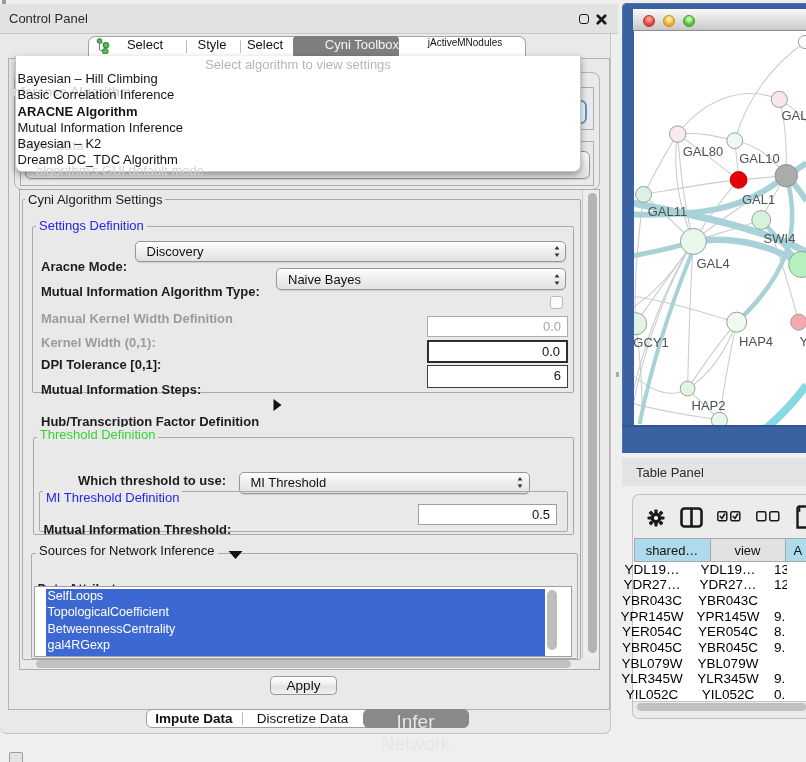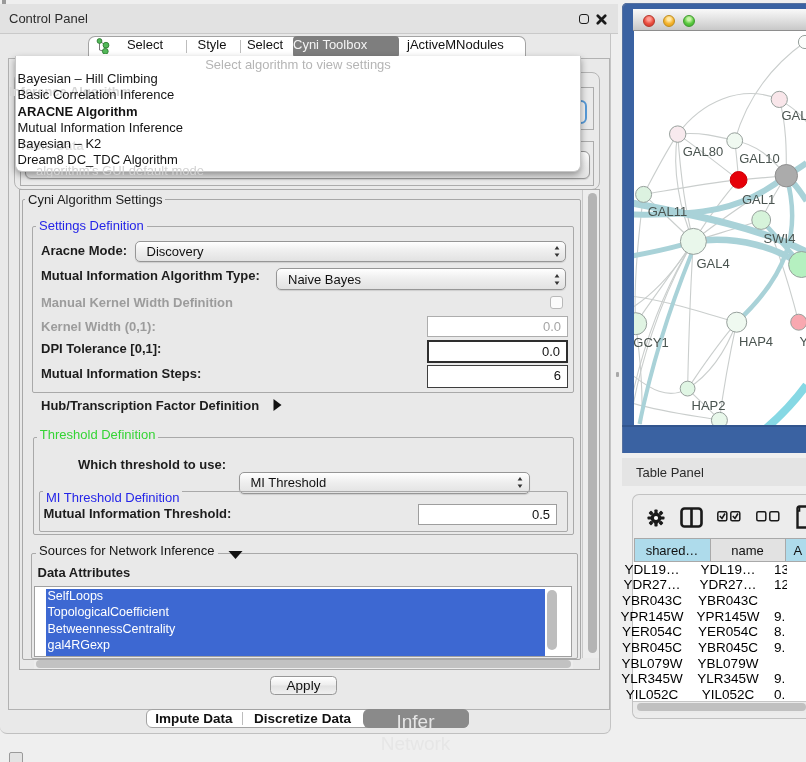--- a/index.html
+++ b/index.html
@@ -1,18 +1,18 @@
 <!DOCTYPE html>
 <html><head><meta charset="utf-8">
 <style>
 html,body{margin:0;padding:0;}
 body{width:806px;height:762px;background:#EFEFEF;font-family:"Liberation Sans",sans-serif;position:relative;overflow:hidden;}
 .abs{position:absolute;}
 .b{font-weight:bold;}
-.lbl{font-size:13px;color:#1d1d1d;font-weight:bold;white-space:nowrap;}
+.lbl{font-size:13px;color:#1d1d1d;font-weight:bold;white-space:nowrap;margin-top:16px;}
 .gt{font-size:13px;white-space:nowrap;background:#E9E9E9;padding:0 3px;}
 .grp{position:absolute;border:1px solid #A9A9A9;border-radius:2px;}
 .combo{position:absolute;border:1px solid #969696;border-radius:5px;background:linear-gradient(#FFFFFF,#EFEFEF 45%,#E2E2E2);box-shadow:0 1px 1px rgba(0,0,0,0.12);}
 .combo .ct{position:absolute;left:11px;top:2.5px;font-size:13px;color:#111;}
 .carr{position:absolute;right:5.5px;top:3.5px;width:6px;height:13px;}
 .tf{position:absolute;background:#fff;font-size:13px;color:#111;text-align:right;}
 </style></head>
 <body>
 
 <div class="abs" style="left:0;top:33px;width:609.5px;height:700px;background:#E9E9E9;border-right:1.5px solid #C4C4C4;border-bottom:1px solid #C0C0C0;border-radius:0 0 7px 7px;"></div>
@@ -30,22 +30,22 @@
 <div class="abs" style="left:293px;top:36px;width:106px;height:21.5px;background:#7E7E7E;border-radius:4px;"></div>
 <svg class="abs" style="left:96px;top:37.5px;" width="14" height="16" viewBox="0 0 14 16">
 <path d="M3.5 4 L3.5 12 M3.5 12 L9 13.5 M4 3.5 L9.5 7" stroke="#7a7a7a" stroke-width="1"></path>
 <circle cx="3.5" cy="3" r="2.4" fill="#53B959" stroke="#2E7D33" stroke-width="0.9"></circle>
 <circle cx="10" cy="7.2" r="2.9" fill="#53B959" stroke="#2E7D33" stroke-width="0.9"></circle>
 <circle cx="9.3" cy="13.3" r="2.9" fill="#53B959" stroke="#2E7D33" stroke-width="0.9"></circle>
 </svg>
 <div class="abs" style="left:113px;top:36.5px;width:64px;text-align:center;font-size:13px;color:#111;">Select</div>
 <div class="abs" style="left:192px;top:36.5px;width:40px;text-align:center;font-size:13px;color:#111;">Style</div>
 <div class="abs" style="left:245px;top:36.5px;width:40px;text-align:center;font-size:13px;color:#111;">Select</div>
-<div class="abs" style="left:293px;top:36.5px;width:106px;text-align:left;font-size:13px;color:#F4F4F4;">Cyni Toolbox</div>
-<div class="abs" style="left:407px;top:36.5px;width:116px;font-size:13px;color:#111;">jActiveMNodules</div>
+<div class="abs" style="left:293px;top:36.5px;width:106px;text-align:right;font-size:13px;color:#F4F4F4;">Cyni Toolbox</div>
+<div class="abs" style="left:407px;top:36.5px;width:116px;text-align:center;font-size:10px;color:#111;">jActiveMNodules</div>
 
 <div class="abs" style="left:8px;top:57.5px;width:602px;height:652px;border:1px solid #B2B2B2;box-sizing:border-box;background:#E9E9E9;"></div>
 
 <div class="abs" style="left:14px;top:72px;width:586px;height:118px;border:1px solid #B5B5B5;border-radius:8px;background:#EAEAEA;box-sizing:border-box;"></div>
 <div class="abs" style="left:20px;top:87px;width:574px;height:43px;border:1px solid #ACACAC;box-sizing:border-box;"></div>
 <div class="abs" style="left:26px;top:100px;width:561px;height:24px;border:2.5px solid #579BD9;border-radius:6px;background:#F4F4F4;box-sizing:border-box;"></div>
 <div class="abs" style="left:20px;top:141px;width:574px;height:45px;border:1px solid #ACACAC;box-sizing:border-box;"></div>
 <div class="combo" style="left:25px;top:151px;width:563px;height:26px;border-radius:6px;"></div>
 
 <div class="abs" style="left:15px;top:56px;width:566px;height:115.5px;background:#FFFFFF;border:1px solid #C6C6C6;border-top:none;border-radius:0 0 7px 7px;box-shadow:0 3px 7px rgba(0,0,0,0.38);box-sizing:border-box;"></div>
@@ -119,21 +119,21 @@
 <div class="abs" style="left:46px;top:588.5px;width:498.5px;height:67px;background:#3D68D2;"></div>
 <div class="abs" style="left:47.5px;top:587.5px;font-size:12.5px;color:#fff;line-height:16.6px;">SelfLoops<br>TopologicalCoefficient<br>BetweennessCentrality<br>gal4RGexp</div>
 <div class="abs" style="left:546.5px;top:590px;width:10px;height:60px;background:#BDBDBD;border-radius:5px;"></div>
 
 <div class="abs" style="left:270px;top:676px;width:67px;height:18.5px;border:1px solid #989898;border-radius:4.5px;background:linear-gradient(#FFFFFF,#EDEDED 48%,#E2E2E2 52%,#F0F0F0);box-sizing:border-box;text-align:center;font-size:13.5px;color:#111;line-height:17px;">Apply</div>
 
 <div class="abs" style="left:146px;top:708.5px;width:323px;height:19px;background:#fff;border:1px solid #A2A2A2;border-radius:6px;box-sizing:border-box;"></div>
 <div class="abs" style="left:242px;top:711.5px;width:1px;height:13px;background:#BDBDBD;"></div>
 <div class="abs" style="left:362.5px;top:708.5px;width:106.5px;height:19px;background:#8A8A8A;border-radius:6px;"></div>
 <div class="abs" style="left:146px;top:711px;width:96px;text-align:center;font-size:13.5px;color:#111;font-weight:bold;">Impute Data</div>
-<div class="abs" style="left:243px;top:711px;width:119px;text-align:center;font-size:13.5px;color:#111;font-weight:bold;">Discretize Data</div>
+<div class="abs" style="left:243px;top:711px;width:119px;text-align:center;font-size:13.5px;color:#111;font-weight:normal;">Discretize Data</div>
 <div class="abs" style="left:362.5px;top:711px;width:106px;text-align:center;font-size:19px;color:#E6E6E6;">Infer Network</div>
 
 <div class="abs" style="left:9px;top:752px;width:12px;height:12px;border:1px solid #9A9A9A;border-radius:2px;background:#E3E3E3;"></div>
 
 <div class="abs" style="left:615.5px;top:371.5px;width:3.5px;height:5px;background:#A8A8A8;border-radius:1px;"></div>
 
 <div class="abs" style="left:622px;top:3px;width:184px;height:449.5px;background:#3A62A2;border-radius:5px 0 0 0;box-shadow:inset 1px 1px 0 #56719F;"></div>
 <div class="abs" style="left:633px;top:9px;width:173px;height:22px;background:linear-gradient(#F9F9F9,#DFDFDF 55%,#C8C8C8);border-bottom:1px solid #8E8E8E;box-sizing:border-box;"></div>
 <div class="abs" style="left:642.5px;top:14.5px;width:12px;height:12px;border-radius:50%;background:radial-gradient(circle at 50% 32%,#FF9C93 18%,#EA4E3F 55%,#C93428);border:0.5px solid #B5352B;box-sizing:border-box;"></div>
 <div class="abs" style="left:662.5px;top:14.5px;width:12px;height:12px;border-radius:50%;background:radial-gradient(circle at 50% 32%,#FFE9A8 18%,#F5B32C 55%,#DD9A14);border:0.5px solid #C08E1D;box-sizing:border-box;"></div>
@@ -253,21 +253,21 @@
 <svg class="abs" style="left:756px;top:511px;" width="24" height="11" viewBox="0 0 24 11">
 <rect x="0.8" y="0.8" width="9" height="9" rx="1.5" fill="none" stroke="#1A1A1A" stroke-width="1.5"></rect>
 <rect x="13.8" y="0.8" width="9" height="9" rx="1.5" fill="none" stroke="#1A1A1A" stroke-width="1.5"></rect>
   </svg>
 <svg class="abs" style="left:796px;top:505px;" width="10" height="24" viewBox="0 0 10 24">
 <path d="M1.5 3.5 Q1.5 1.5 3.5 1.5 L14 1.5 L14 22.5 L1.5 22.5 Z" fill="none" stroke="#1A1A1A" stroke-width="2.4"></path>
 <path d="M3.5 1.5 L3.5 6 L1.5 6" fill="none" stroke="#1A1A1A" stroke-width="1.6"></path>
   </svg>
 
 <div class="abs" style="left:633.5px;top:537.5px;width:76px;height:24px;background:#AEDBEB;border:1px solid #A9A9A9;border-right:none;box-sizing:border-box;text-align:center;font-size:13px;color:#111;line-height:23px;">shared…</div>
-<div class="abs" style="left:709.5px;top:537.5px;width:76px;height:24px;background:#E2E2E2;border:1px solid #A9A9A9;box-sizing:border-box;text-align:center;font-size:13px;color:#111;line-height:23px;">name</div>
+<div class="abs" style="left:709.5px;top:537.5px;width:76px;height:24px;background:#E2E2E2;border:1px solid #A9A9A9;box-sizing:border-box;text-align:center;font-size:13px;color:#111;line-height:23px;">view</div>
 <div class="abs" style="left:785.5px;top:537.5px;width:21px;height:24px;background:#AEDBEB;border:1px solid #A9A9A9;border-right:none;border-left:none;box-sizing:border-box;font-size:13px;color:#111;line-height:23px;padding-left:8px;">A</div>
 
 <div class="abs" style="left:614px;top:561.5px;width:172.5px;height:140px;overflow:hidden;font-size:13.5px;color:#000;">
 <div style="position:absolute;left:0;width:76px;text-align:center;line-height:15.7px;">YDL19…<br>YDR27…<br>YBR043C<br>YPR145W<br>YER054C<br>YBR045C<br>YBL079W<br>YLR345W<br>YIL052C</div>
 <div style="position:absolute;left:76px;width:76px;text-align:center;line-height:15.7px;">YDL19…<br>YDR27…<br>YBR043C<br>YPR145W<br>YER054C<br>YBR045C<br>YBL079W<br>YLR345W<br>YIL052C</div>
 <div style="position:absolute;left:160px;width:20px;line-height:15.7px;">13<br>12<br>&nbsp;<br>9.<br>8.<br>9.<br>&nbsp;<br>9.<br>0.</div>
 </div>
 
 <div class="abs" style="left:633px;top:701px;width:173px;height:12px;background:#EAEAEA;border-top:1px solid #C6C6C6;box-sizing:border-box;"></div>
 <div class="abs" style="left:637px;top:703px;width:169px;height:8px;background:#C0C0C0;border-radius:4px;"></div>

